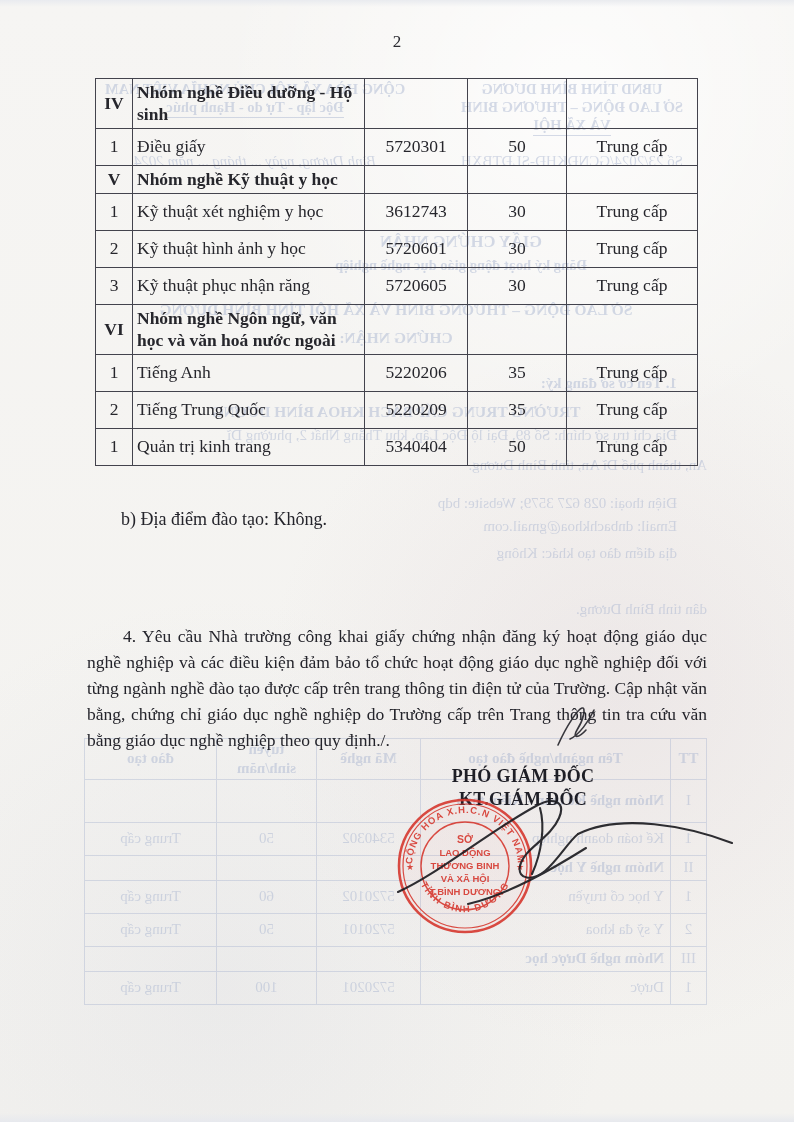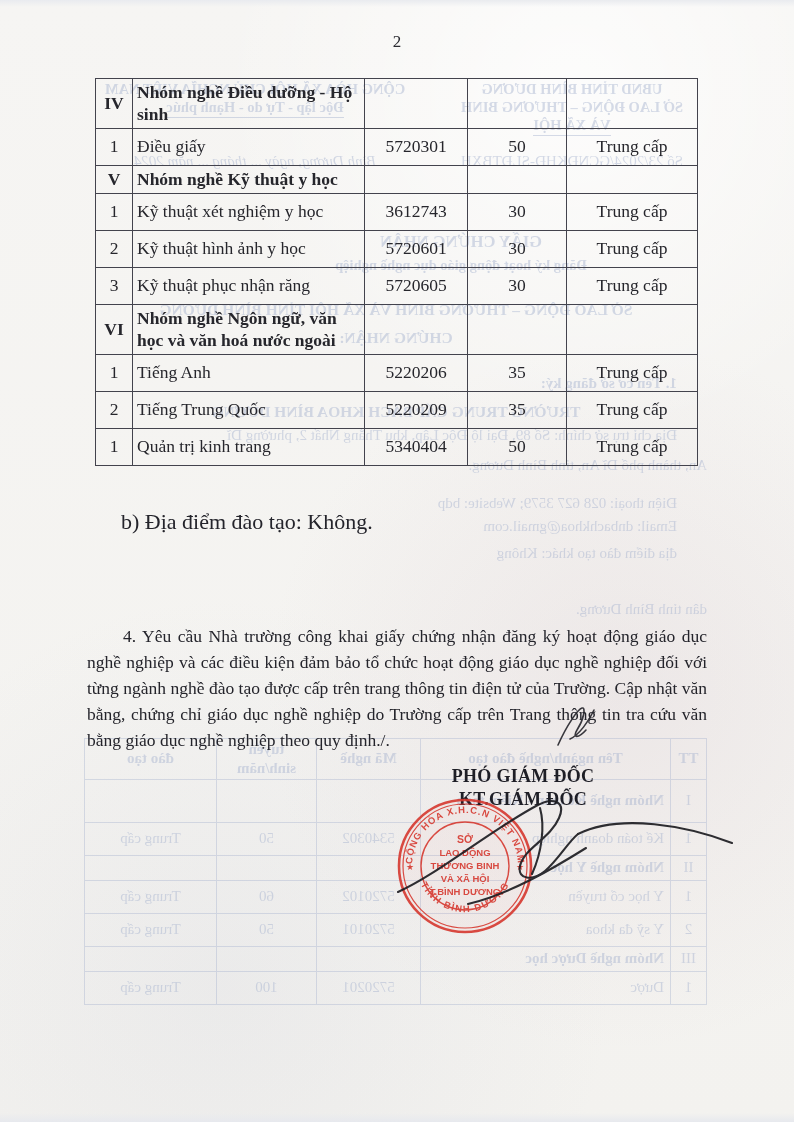--- a/index.html
+++ b/index.html
@@ -49,21 +49,21 @@
   .main-table tr.group2 td{height:45px;}
   .main-table tr.group1 td{height:23px;}
   .main-table tr.group2s td{height:38px;}
   .main-table .c-no{text-align:center;padding:2px 2px;font-family:Liberation Serif, serif;}
   .main-table .c-code,.main-table .c-quota,.main-table .c-level{text-align:center;}
   .main-table tr.group1 td,.main-table tr.group2 td,.main-table tr.group2s td{font-weight:bold;}
 
   
   .para{position:absolute;left:87px;width:620px;font-size:17.5px;line-height:26px;
     text-align:justify;text-indent:36px;color:#24242b;}
-  .oneline{position:absolute;font-size:22px;color:#24242b;}
+  .oneline{position:absolute;font-size:18px;color:#24242b;}
 
   .sig-title{position:absolute;left:398px;top:765px;width:250px;text-align:center;
     font-weight:bold;font-size:18px;line-height:23px;color:#1e1e26;letter-spacing:.3px;}
   .sig-name{position:absolute;left:415px;top:915px;width:250px;text-align:center;
     font-weight:bold;font-size:19px;color:#1e1e26;}
 
   .seal{position:absolute;left:394px;top:795px;width:142px;height:142px;opacity:.9;}
   .sig-svg{position:absolute;left:372px;top:782px;width:376px;height:160px;}
   .mini-sig{position:absolute;left:551px;top:703px;width:50px;height:48px;}
 

